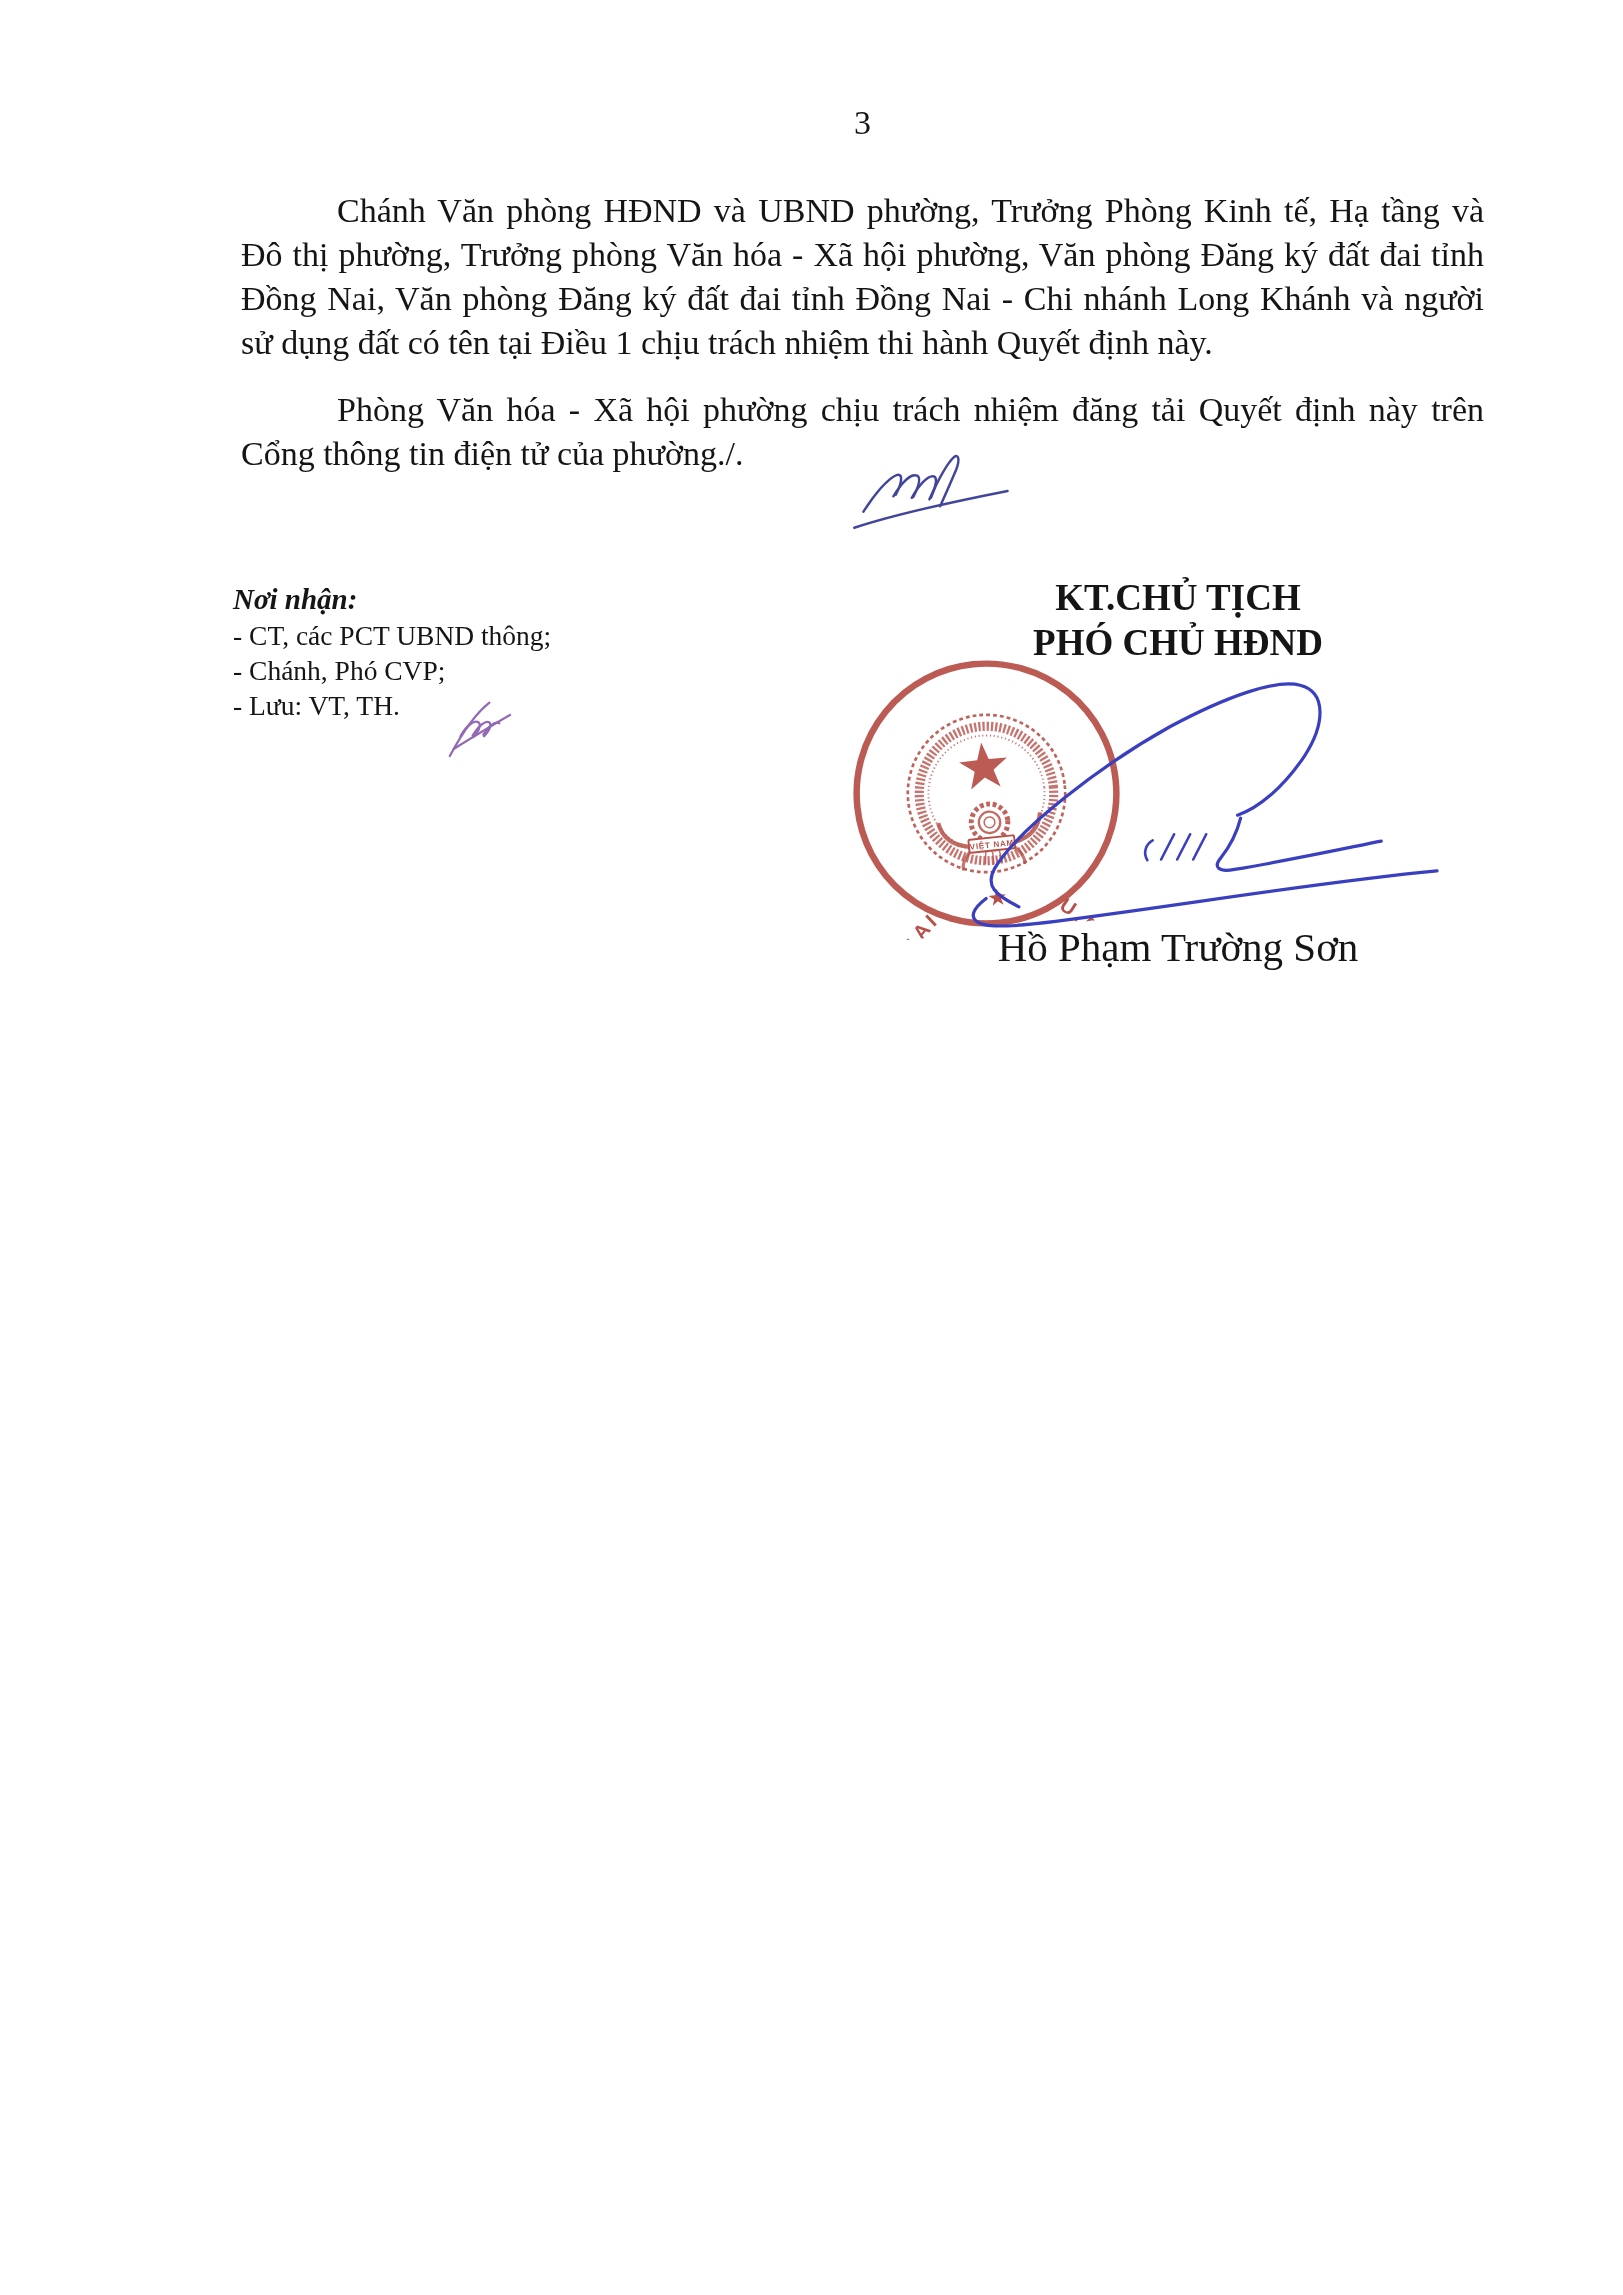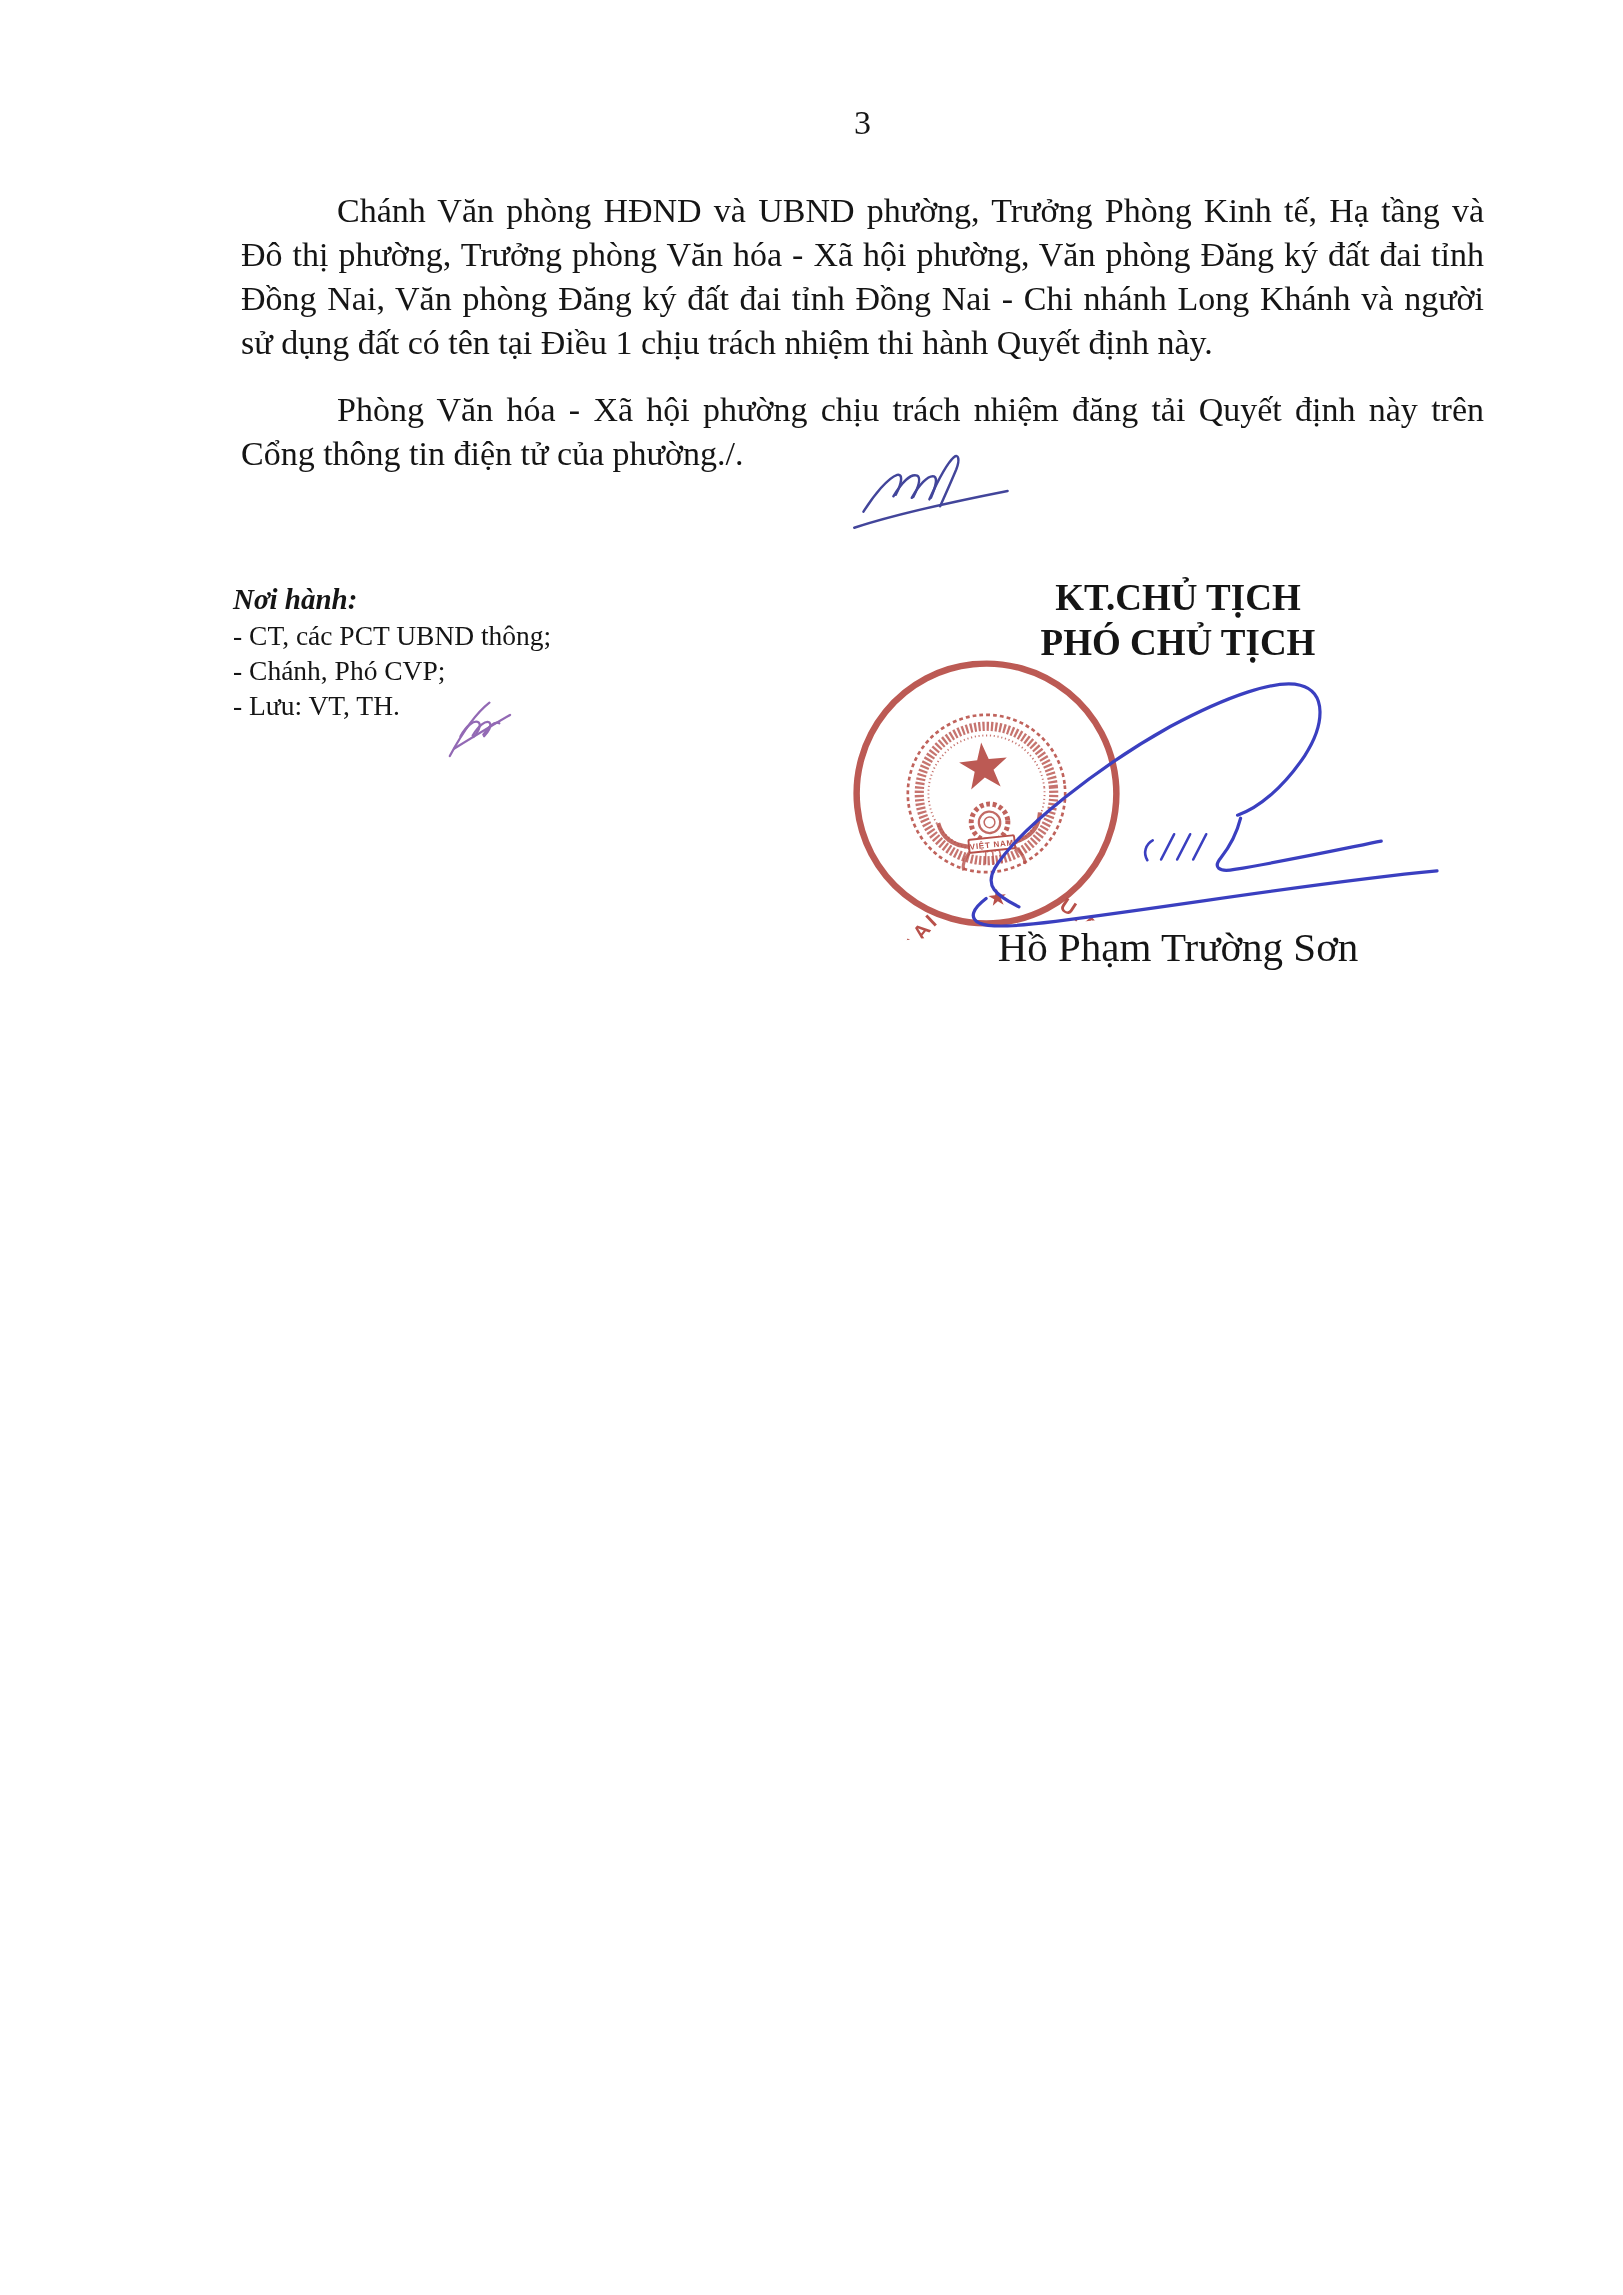--- a/index.html
+++ b/index.html
@@ -55,29 +55,29 @@
 <div class="page">
 
   <div class="page-number">3</div>
 
   <div class="body-text">
     <p>Chánh Văn phòng HĐND và UBND phường, Trưởng Phòng Kinh tế, Hạ tầng và Đô thị phường, Trưởng phòng Văn hóa - Xã hội phường, Văn phòng Đăng ký đất đai tỉnh Đồng Nai, Văn phòng Đăng ký đất đai tỉnh Đồng Nai - Chi nhánh Long Khánh và người sử dụng đất có tên tại Điều 1 chịu trách nhiệm thi hành Quyết định này.</p>
     <p>Phòng Văn hóa - Xã hội phường chịu trách nhiệm đăng tải Quyết định này trên Cổng thông tin điện tử của phường./.</p>
   </div>
 
   <div class="recipients">
-    <div class="recipients-label">Nơi hành:</div>
+    <div class="recipients-label">Nơi nhận:</div>
     <div>- CT, các PCT UBND thông;</div>
     <div>- Chánh, Phó CVP;</div>
     <div>- Lưu: VT, TH.</div>
   </div>
 
   <div class="sign-titles">
     <div>KT.CHỦ TỊCH</div>
-    <div>PHÓ CHỦ TỊCH</div>
+    <div>PHÓ CHỦ HĐND</div>
   </div>
 
   <div class="signer-name">Hồ Phạm Trường Sơn</div>
 
   <svg class="seal-svg" viewBox="0 0 360 360">
     <g fill="none" stroke="#b2423b">
       <circle cx="180" cy="180" r="170" stroke-width="8.5" opacity="0.95"></circle>
       <circle cx="180" cy="180" r="103" stroke-width="3.5" stroke-dasharray="5 4" opacity="0.9"></circle>
       <circle cx="180" cy="180" r="88" stroke-width="12" stroke-dasharray="3 2.5" opacity="0.8"></circle>
       <circle cx="180" cy="180" r="76" stroke-width="2.5" stroke-dasharray="1.5 3.5" opacity="0.8"></circle>

